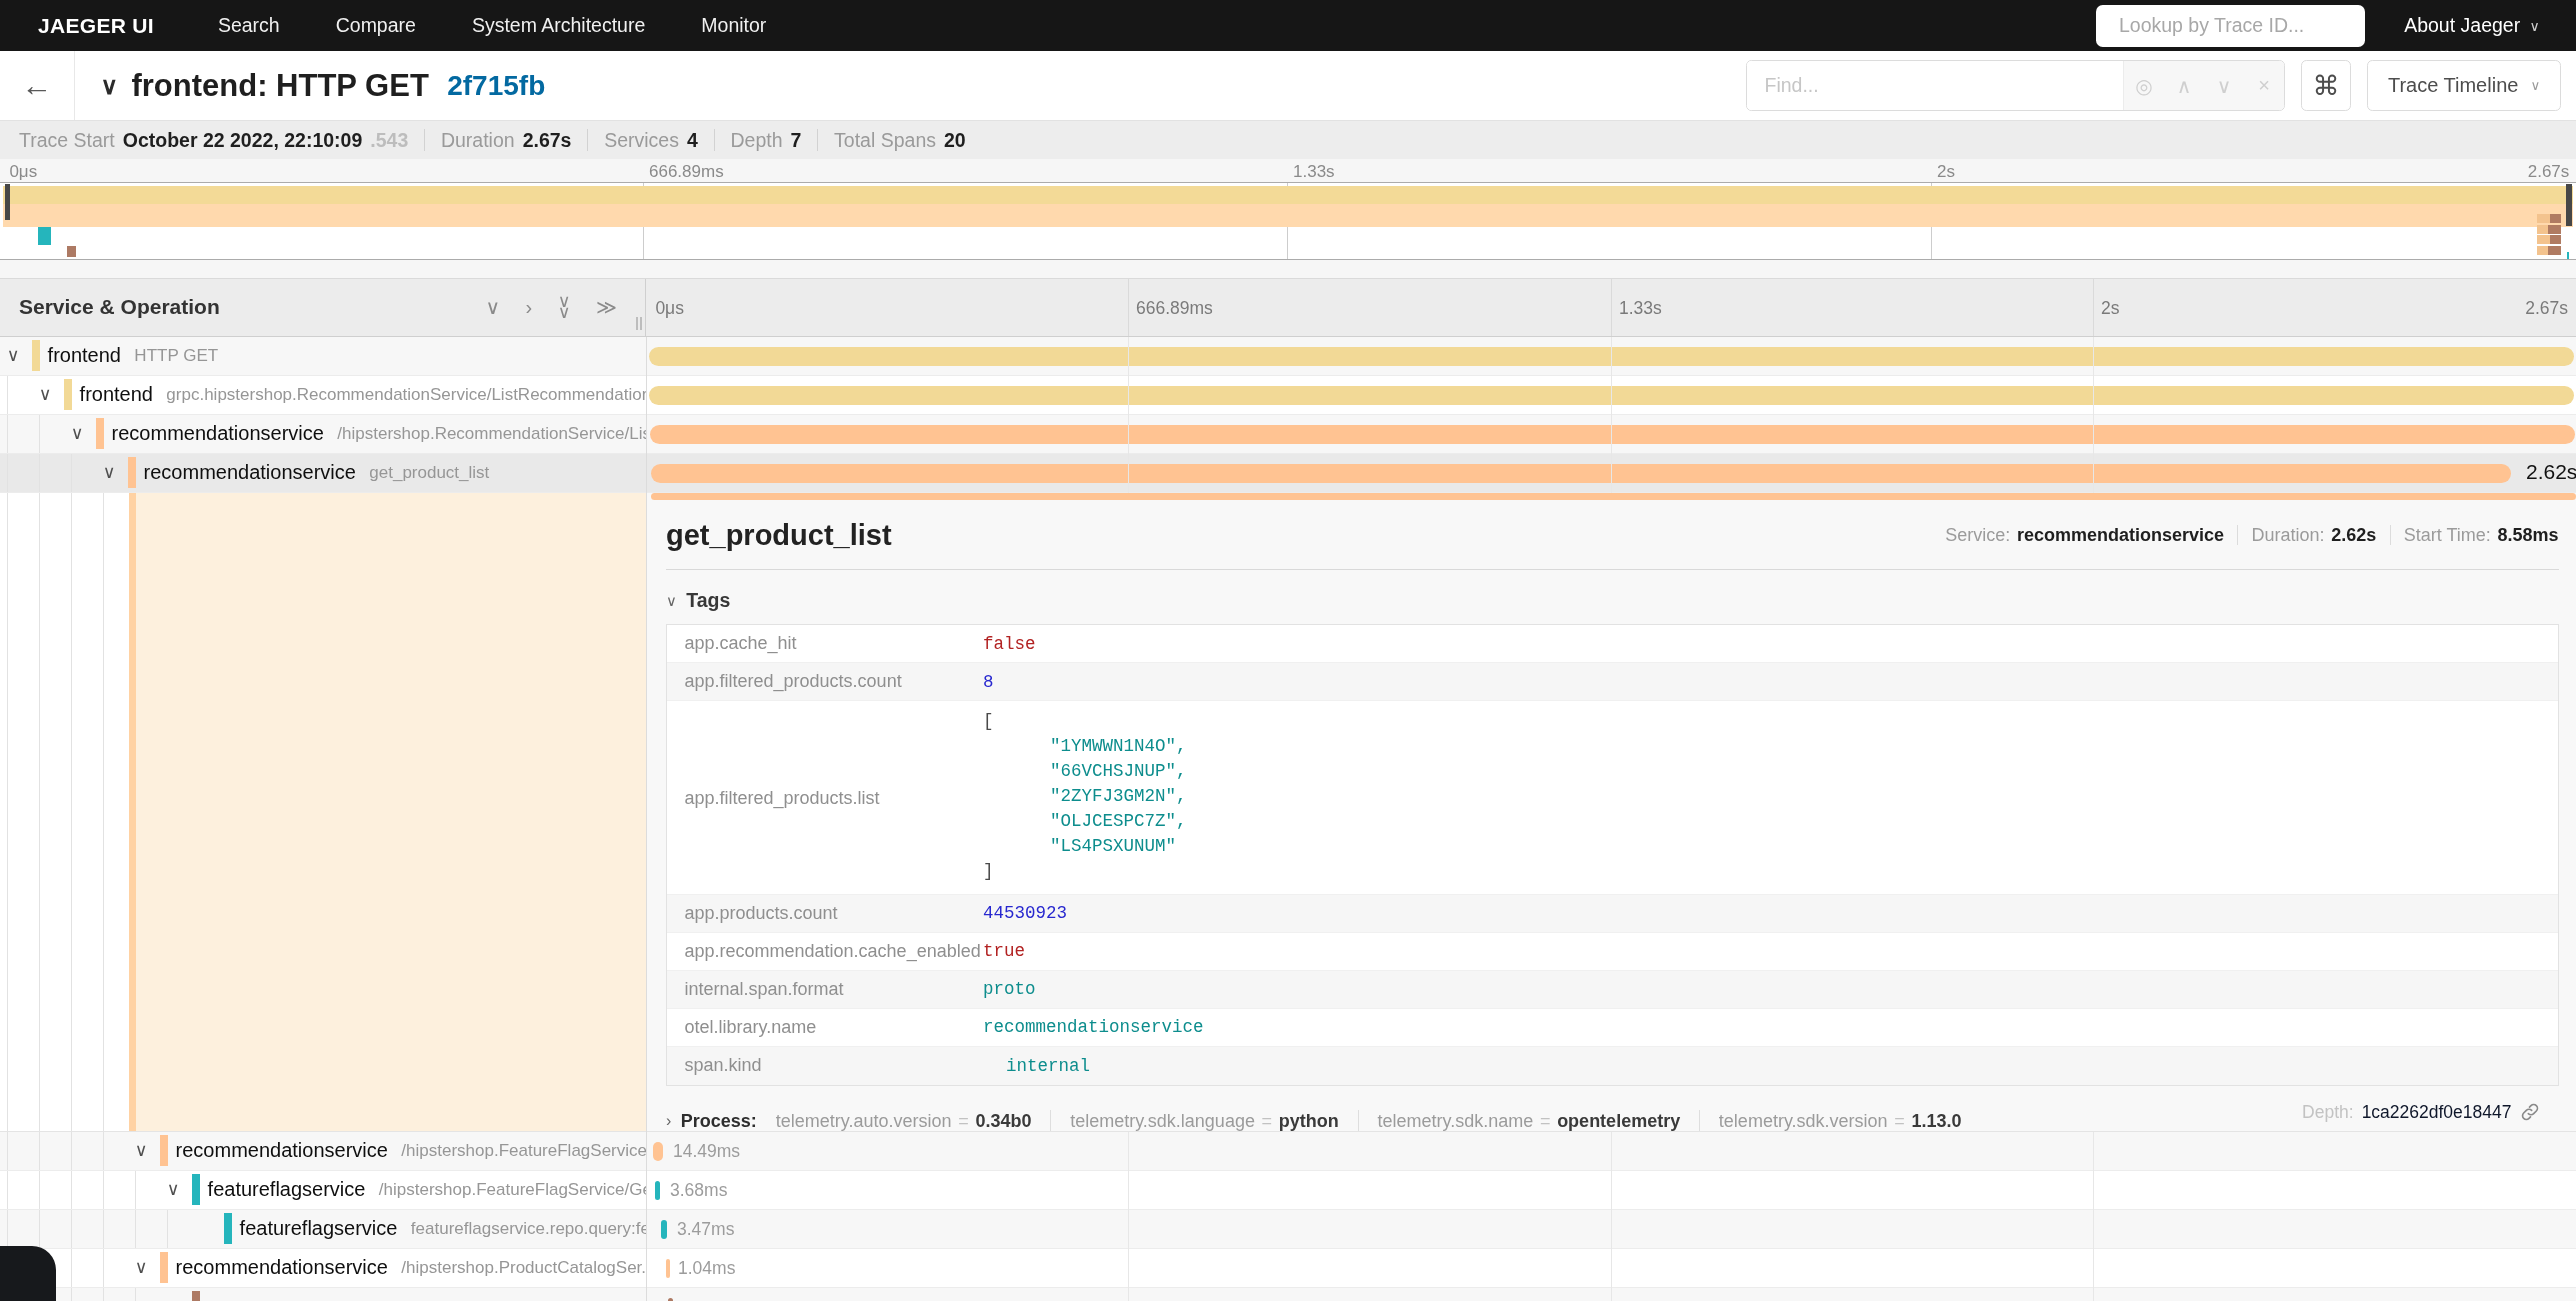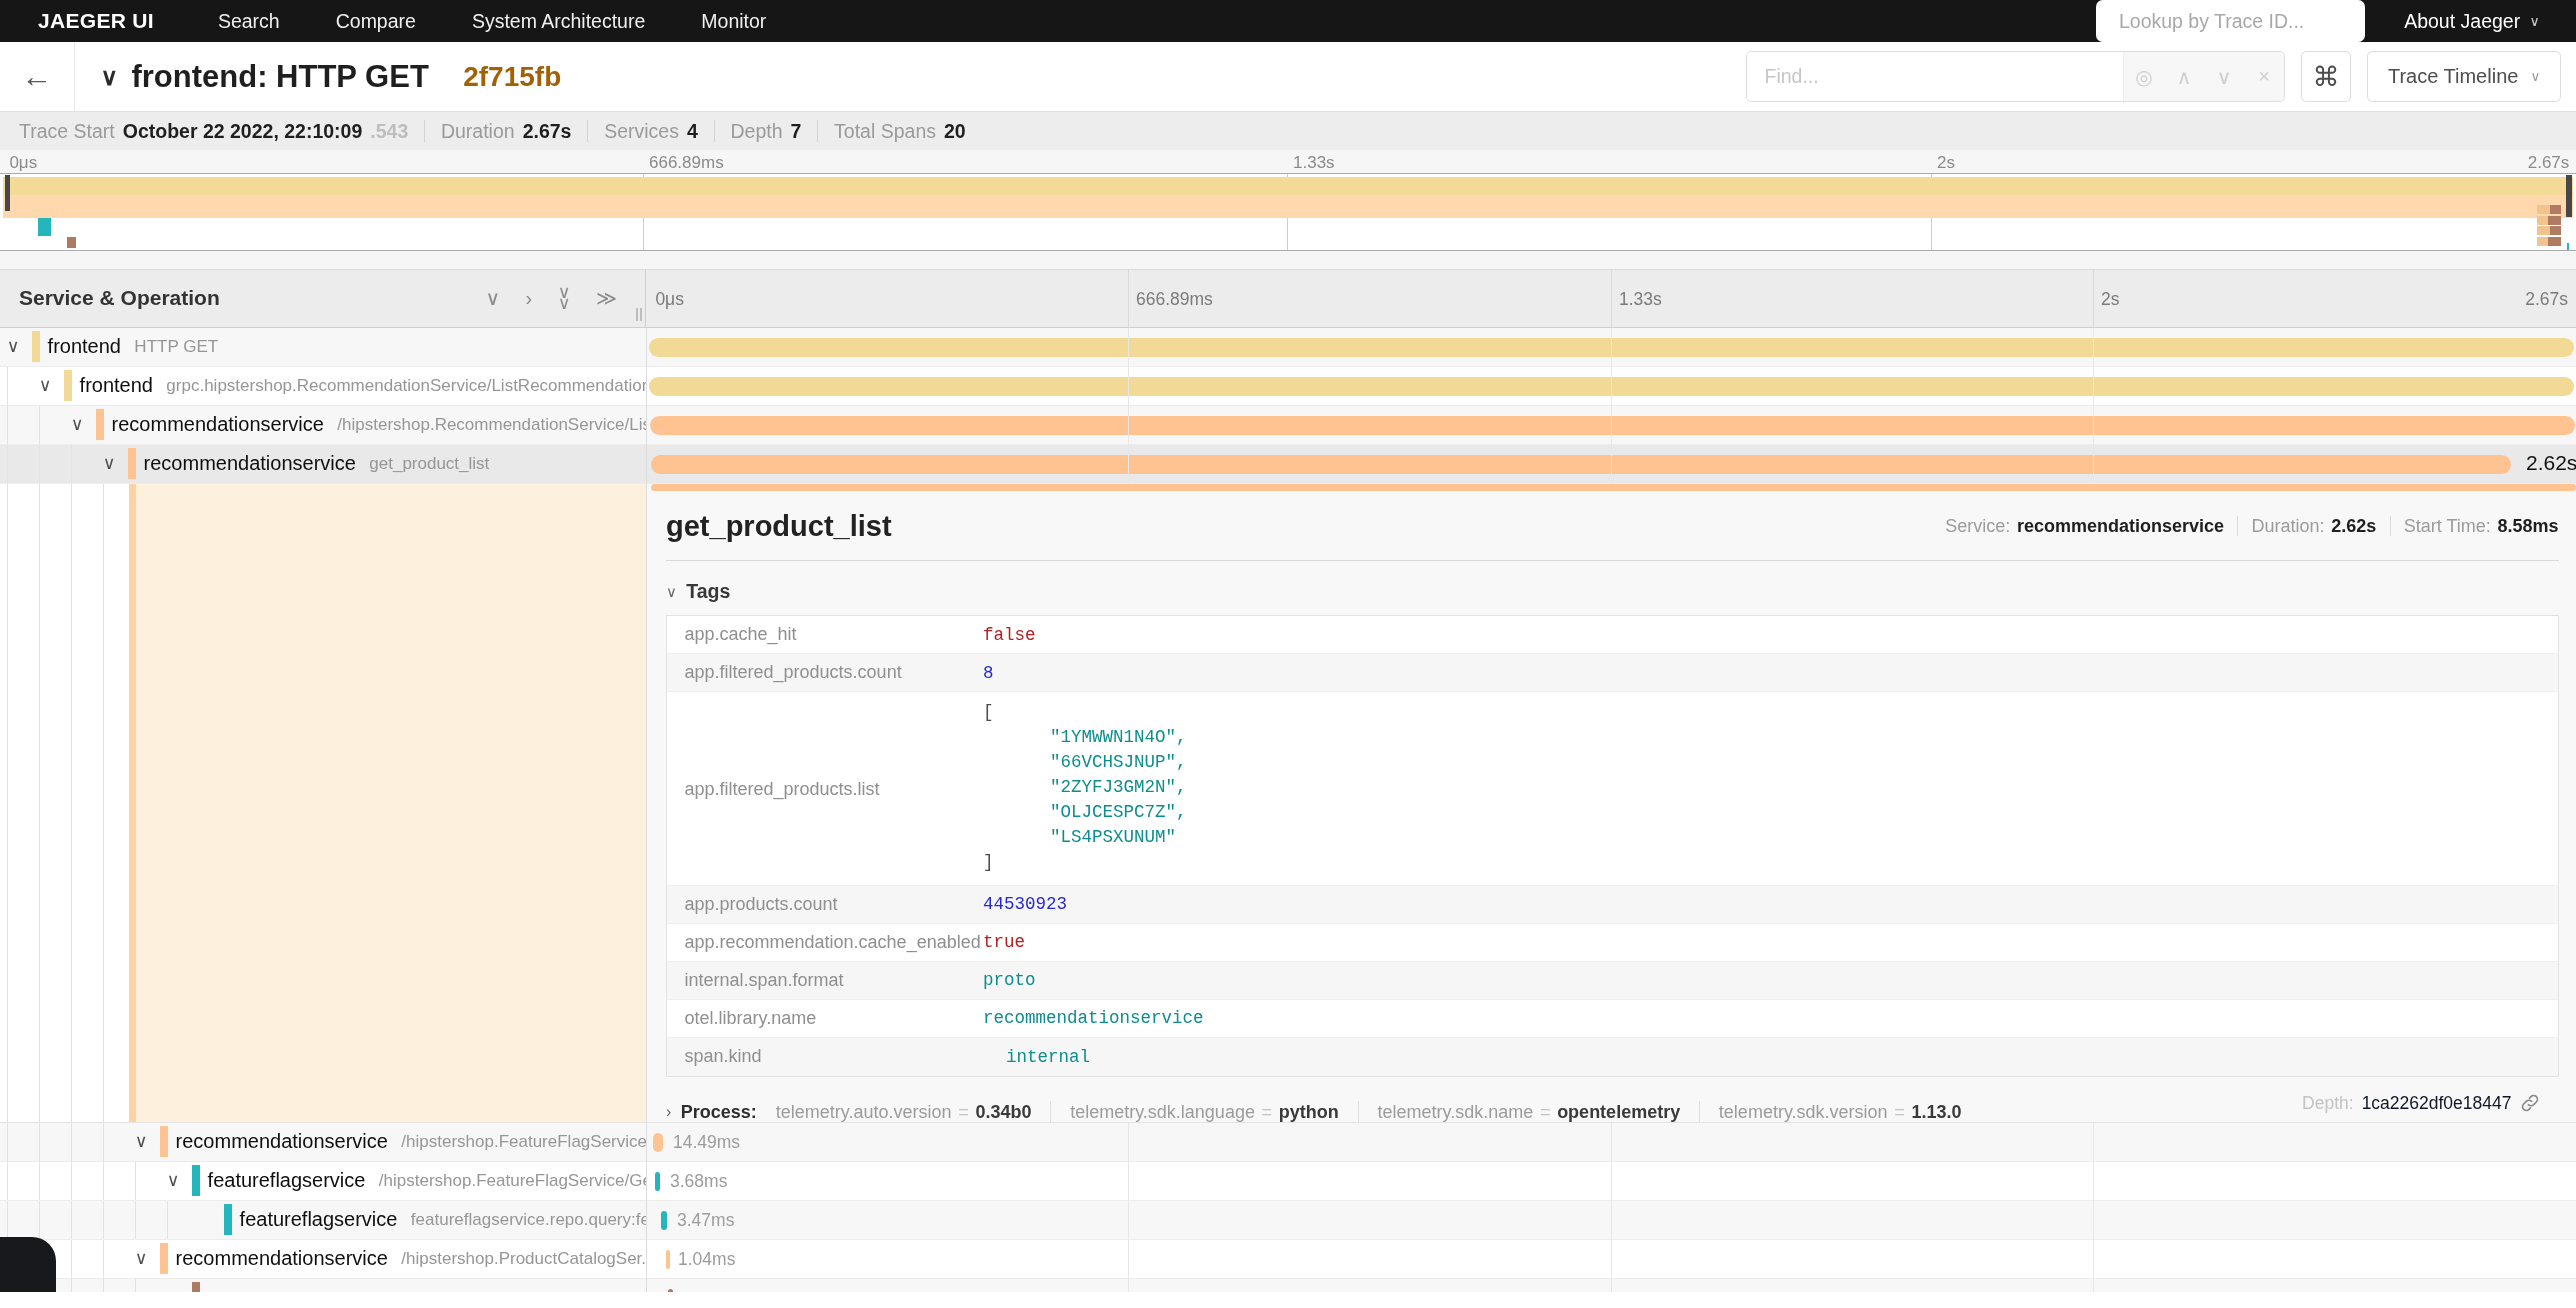--- a/index.html
+++ b/index.html
@@ -1,37 +1,37 @@
 <!DOCTYPE html>
 <html style="font-size:10.7px"><head>
 <meta charset="utf-8">
 <style>
   * { box-sizing: border-box; margin: 0; padding: 0; }
   html,body { width:2576px; height:1308px; overflow:hidden; background:#fff;
     font-family:"Liberation Sans", sans-serif; }
   .app { position:relative; width:2576px; height:1308px; overflow:hidden; }
 
   
-  .topnav { height:42px; background:#161616; display:flex; align-items:center; padding:0 29.5px 0 38px; }
+  .topnav { height:51px; background:#161616; display:flex; align-items:center; padding:0 29.5px 0 38px; }
   .brand { color:#fff; font-weight:700; font-size:21px; margin-right:36px; letter-spacing:0.3px; }
   .nav-item { color:#f0f0f0; font-size:19.5px; padding:0 28px; cursor:pointer; }
   .nav-right { margin-left:auto; display:flex; align-items:center; gap:39px; }
   .nav-search { width:269px; height:42px; background:#fff; border-radius:6.7px; display:flex; align-items:center; padding:0 13.4px; gap:9.4px; }
   .nav-search input { border:none; outline:none; flex:1; font-size:19.5px; color:#444; font-family:inherit; background:transparent; }
   .nav-search input::placeholder { color:#a8a8a8; }
   .about { color:#fff; font-size:19.5px; display:flex; align-items:center; gap:9.4px; margin-right:6.7px; cursor:pointer; }
   .about .chev { color:#cfcfcf; font-size:14px; }
 
   
   .trace-header { height:70px; background:#fff; border-bottom:0.7px solid #e2e2e2; display:flex; align-items:center; }
   .back-btn { width:75px; height:100%; border-right:0.7px solid #e8e8e8; display:flex; align-items:center; justify-content:center; font-size:31px; color:#595959; cursor:pointer; }
   .th-title { display:flex; align-items:center; margin-left:25.5px; gap:13.4px; }
   .th-chev { font-size:24px; color:#2b2b2b; font-weight:700; cursor:pointer; }
   .th-title h1 { font-size:31px; font-weight:700; color:#1f1f1f; }
-  .trace-id { color:#a16207; font-weight:600; font-size:28px; margin-left:21px; }
+  .trace-id { color:#0369a1; font-weight:600; font-size:28px; margin-left:5px; }
   .th-right { margin-left:auto; display:flex; align-items:center; gap:16px; margin-right:14.8px; }
   .find-wrap { display:flex; height:51px; border:0.7px solid #dcdcdc; border-radius:5.4px; overflow:hidden; background:#fff; }
   .find-wrap input { width:376px; border:none; outline:none; padding:0 17.5px; font-size:19.5px; color:#444; font-family:inherit; }
   .find-wrap input::placeholder { color:#c6c6c6; }
   .find-tools { display:flex; background:#f7f7f7; border-left:0.7px solid #ececec; }
   .ft-btn { width:40px; display:flex; align-items:center; justify-content:center; color:#cfcfcf; font-size:20px; cursor:default; }
   .kbd-btn { width:50px; height:51px; border:0.7px solid #dcdcdc; border-radius:5.4px; display:flex; align-items:center; justify-content:center; font-size:27px; color:#4d4d4d; background:#fff; cursor:pointer; }
   .view-btn { height:51px; border:0.7px solid #dcdcdc; border-radius:5.4px; padding:0 20px; display:flex; align-items:center; gap:12px; font-size:20px; color:#4d4d4d; background:#fff; cursor:pointer; }
   .view-btn .chev { font-size:13.4px; color:#999; }
 

